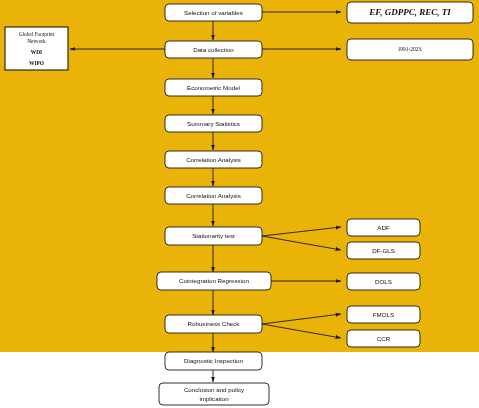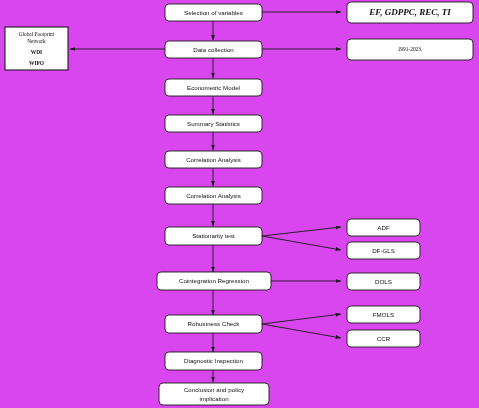--- a/index.html
+++ b/index.html
@@ -9,22 +9,22 @@
   }
   body {
     width: 479px;
     height: 408px;
     overflow: hidden;
     font-family: "Liberation Sans", sans-serif;
   }
   #flowchart-root {
     position: relative;
     width: 479px;
-    height: 408px;
-    background: #d946ef;
+    height: 352px;
+    background: #eab308;
   }
   svg#diagram {
     display: block;
     width: 479px;
     height: 408px;
   }
   .node-box {
     fill: #ffffff;
     stroke: #1a1a1a;
     stroke-width: 0.9;

